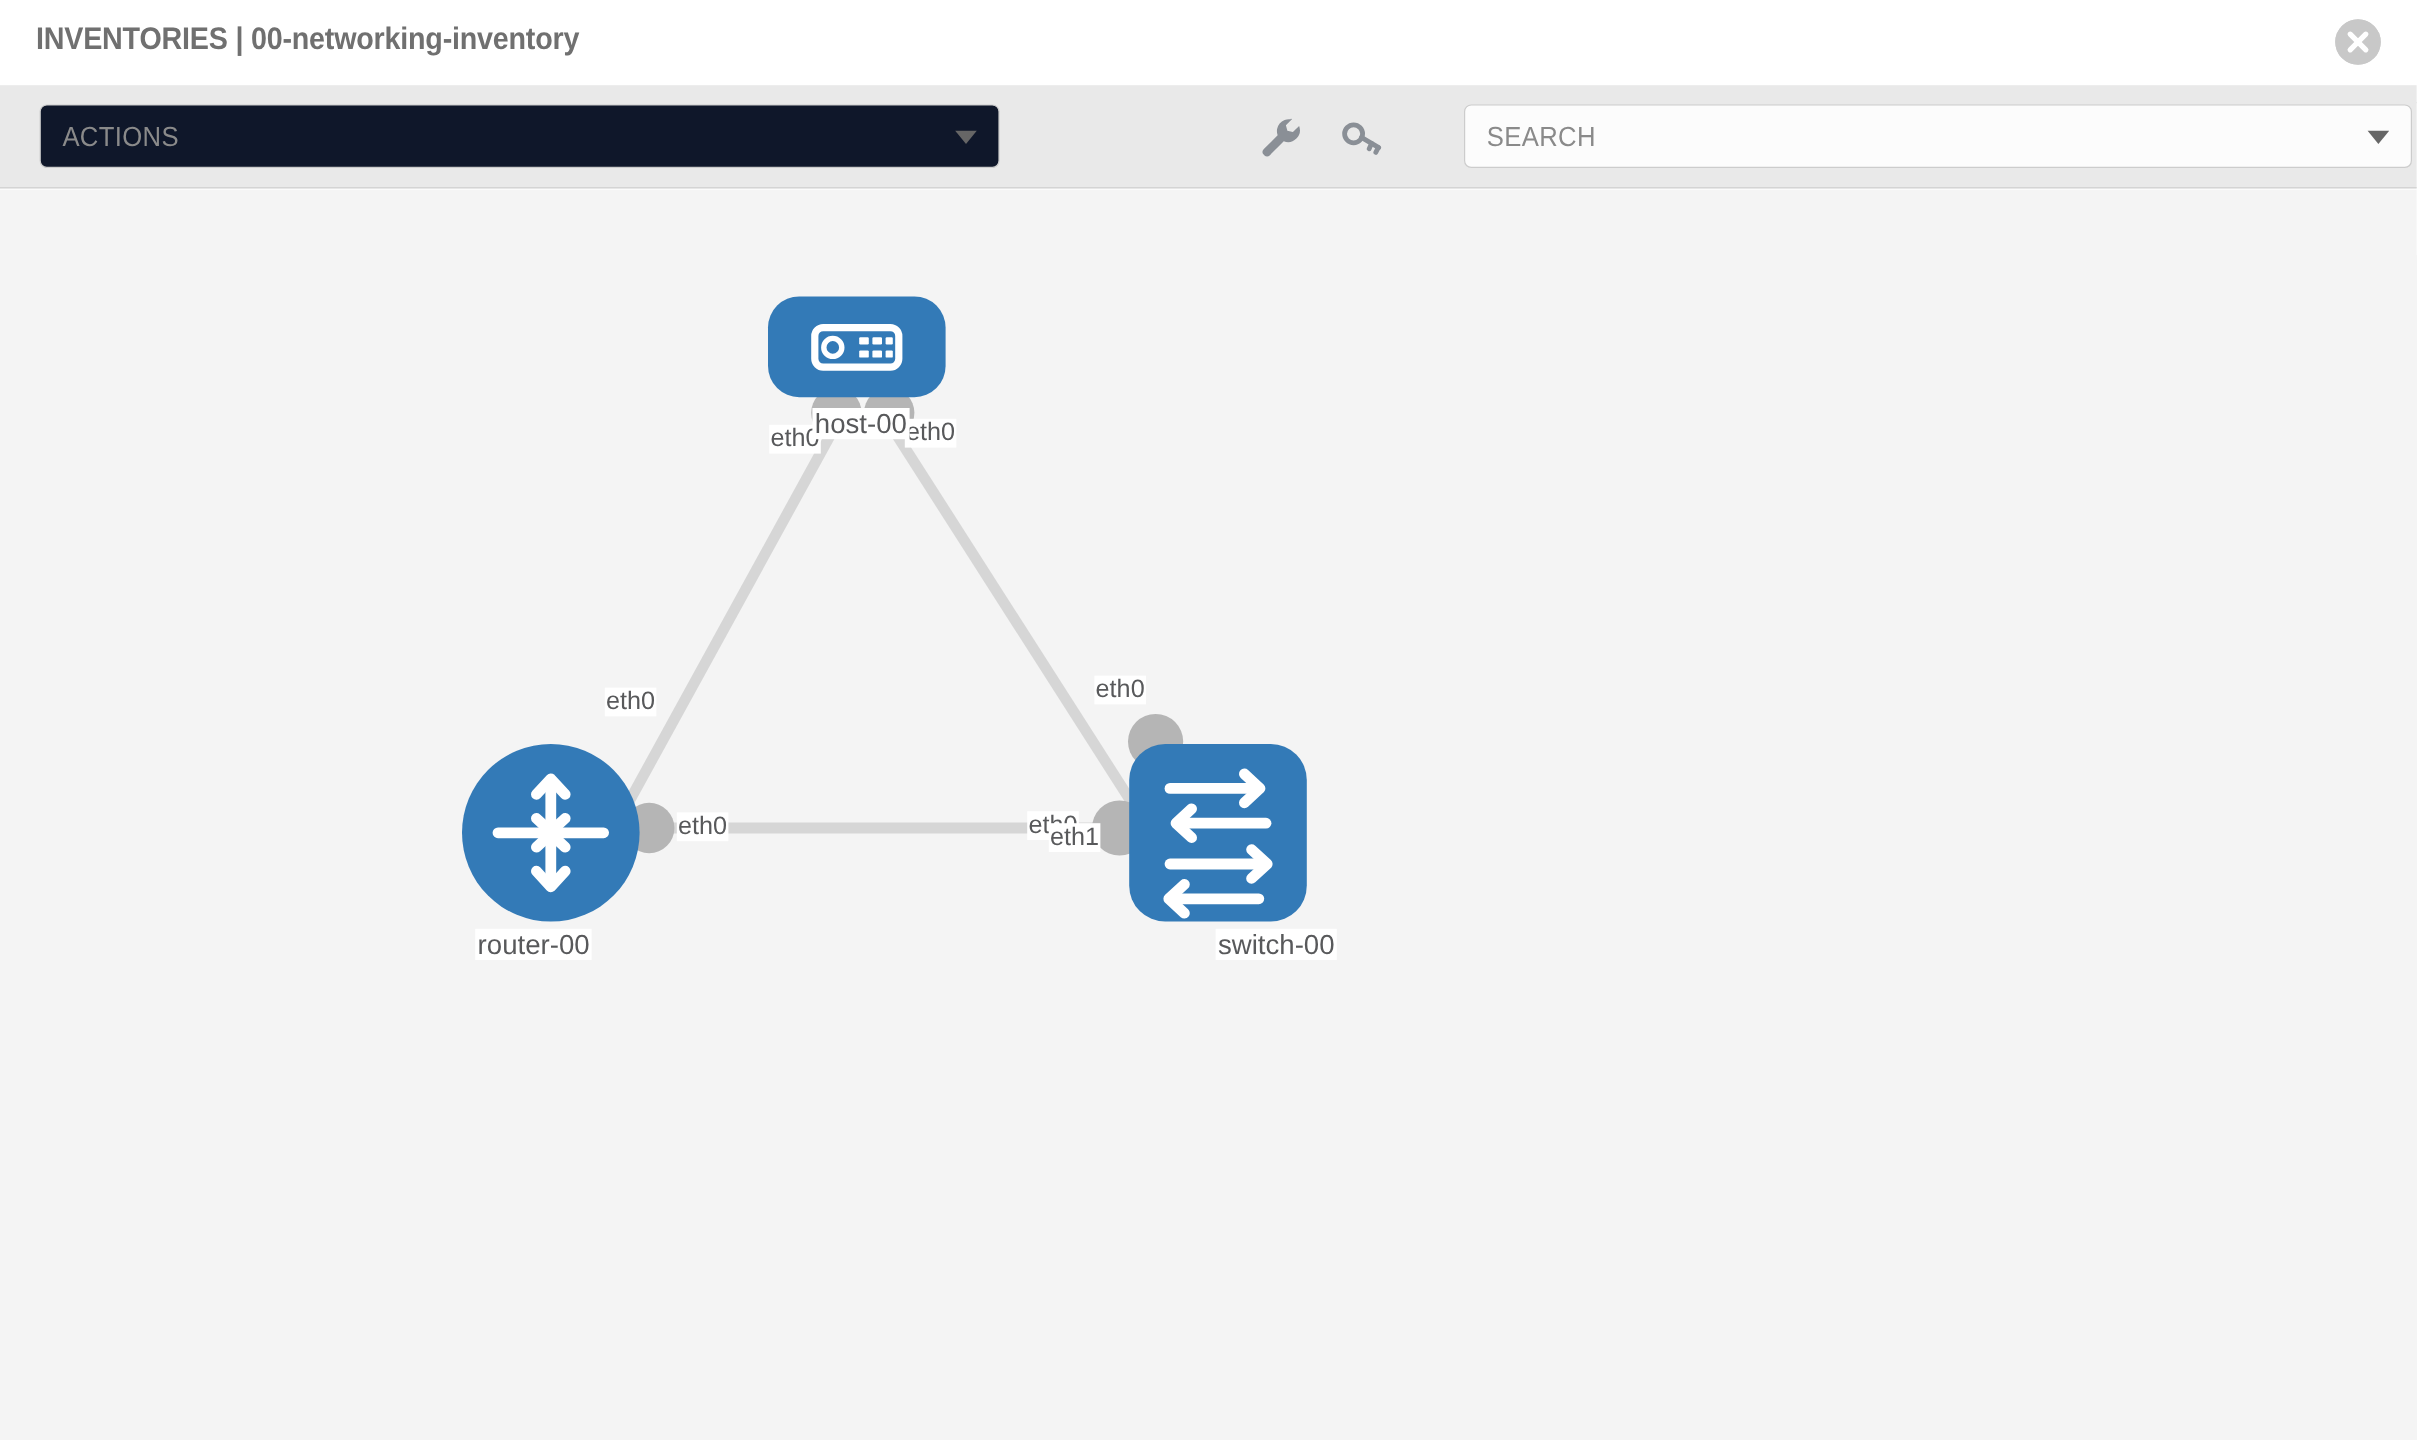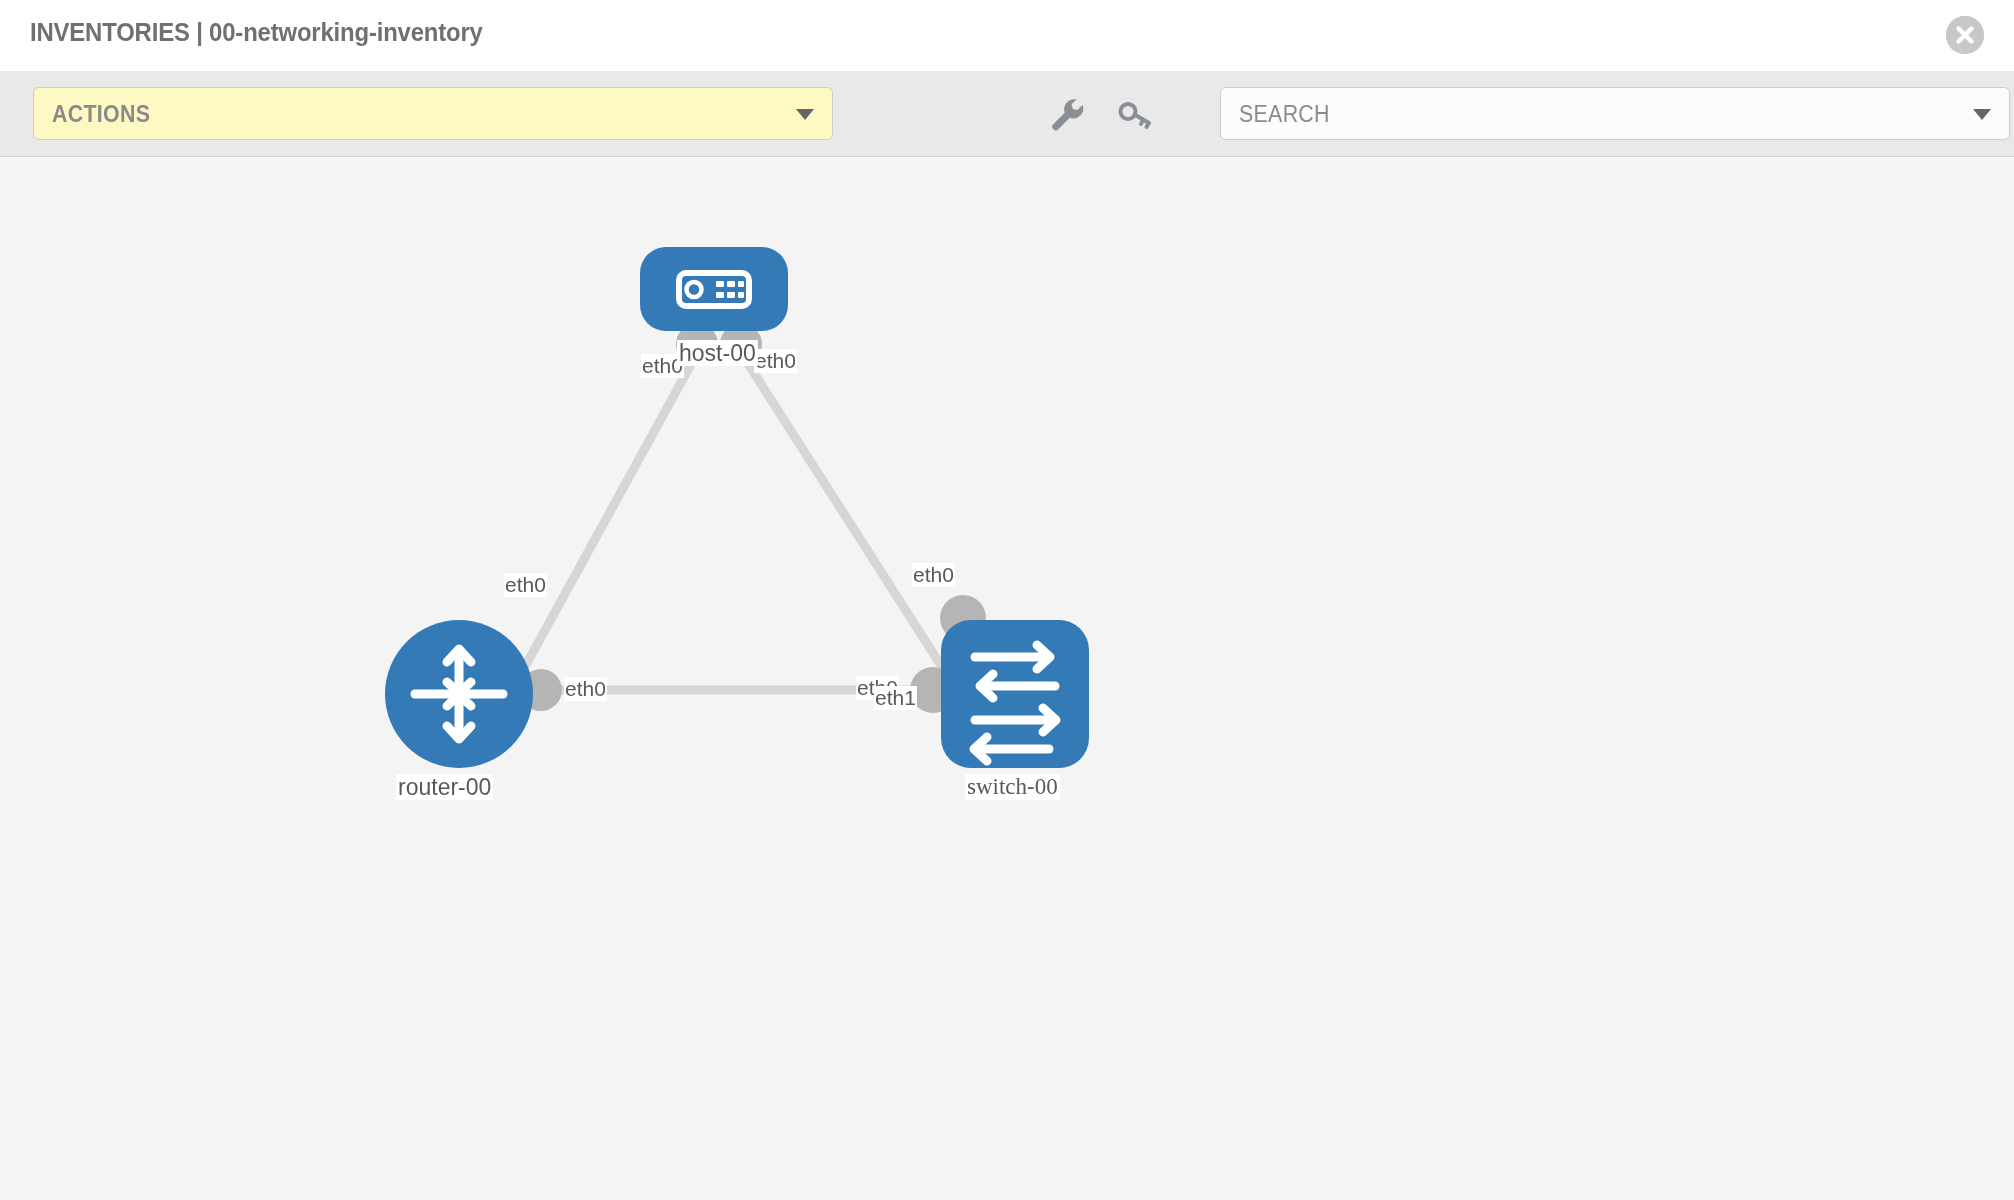--- a/index.html
+++ b/index.html
@@ -64,24 +64,23 @@
     height: 86px;
     background: #e9e9e9;
     border-bottom: 1px solid #cfcfcf;
   }
   .actions-select {
     position: absolute;
     left: 33px;
     top: 16px;
     width: 800px;
     height: 53px;
-    background: #fef9c3;
+    background: #0f172a;
     border: 1px solid #cccccc;
     border-radius: 6px;
-    font-weight: bold;
   }
   .actions-select .sel-label {
     position: absolute;
     left: 18px;
     top: 13px;
     font-size: 23px;
     color: #8a8a8a;
     letter-spacing: 0.3px;
     transform: scaleX(0.93);
     transform-origin: left center;
@@ -293,16 +292,16 @@
     <span class="iface-label" style="left:564px; top:519px;">eth0</span>
 
     <span class="iface-label" style="left:856px; top:518px;">eth0</span>
 
     <span class="iface-label" style="left:874px; top:528px;">eth1</span>
 
     <span class="node-label" style="left:677px; top:182px;">host-00</span>
 
     <span class="node-label" style="left:396px; top:616px;">router-00</span>
 
-    <span class="node-label" style="left:965px; top:616px;font-family:Liberation Serif, serif;">switch-00</span>
+    <span class="node-label" style="left:1013px; top:616px;">switch-00</span>
 
   </div>
 </div>
 
 </body></html>

